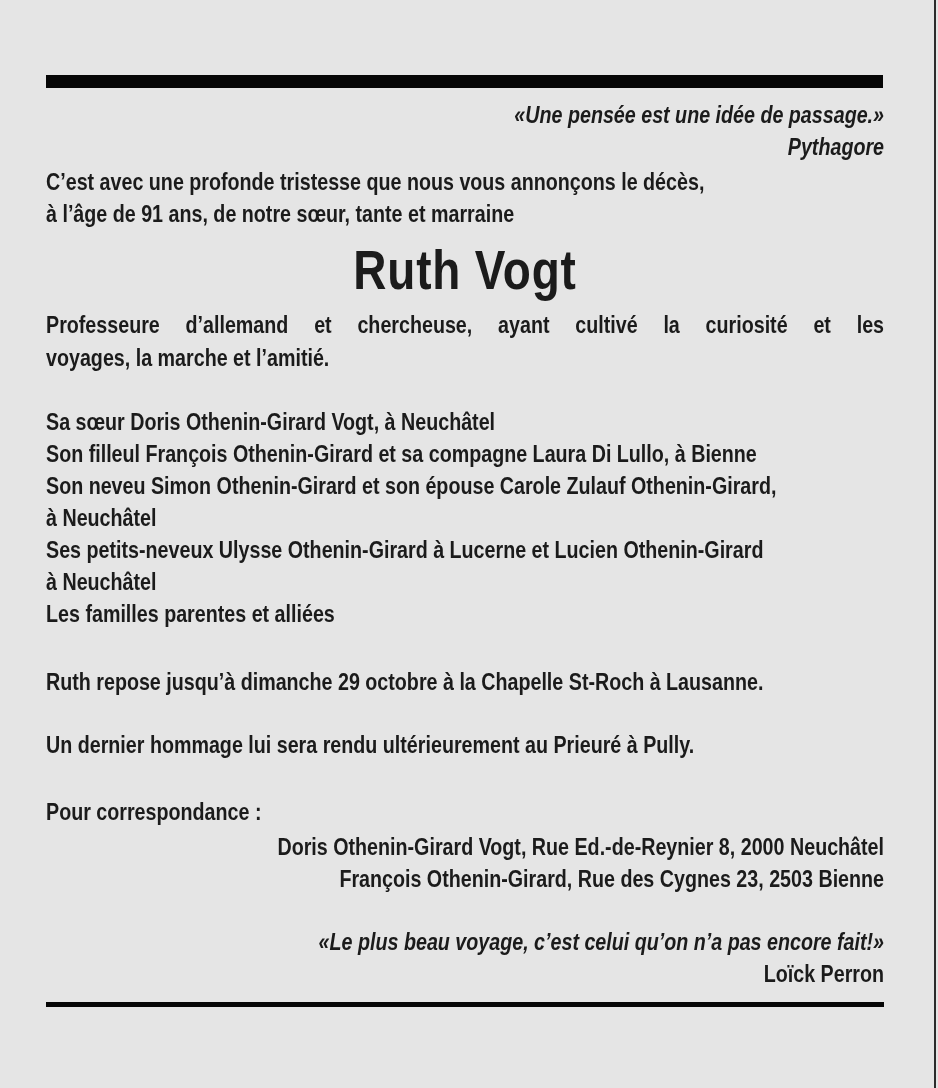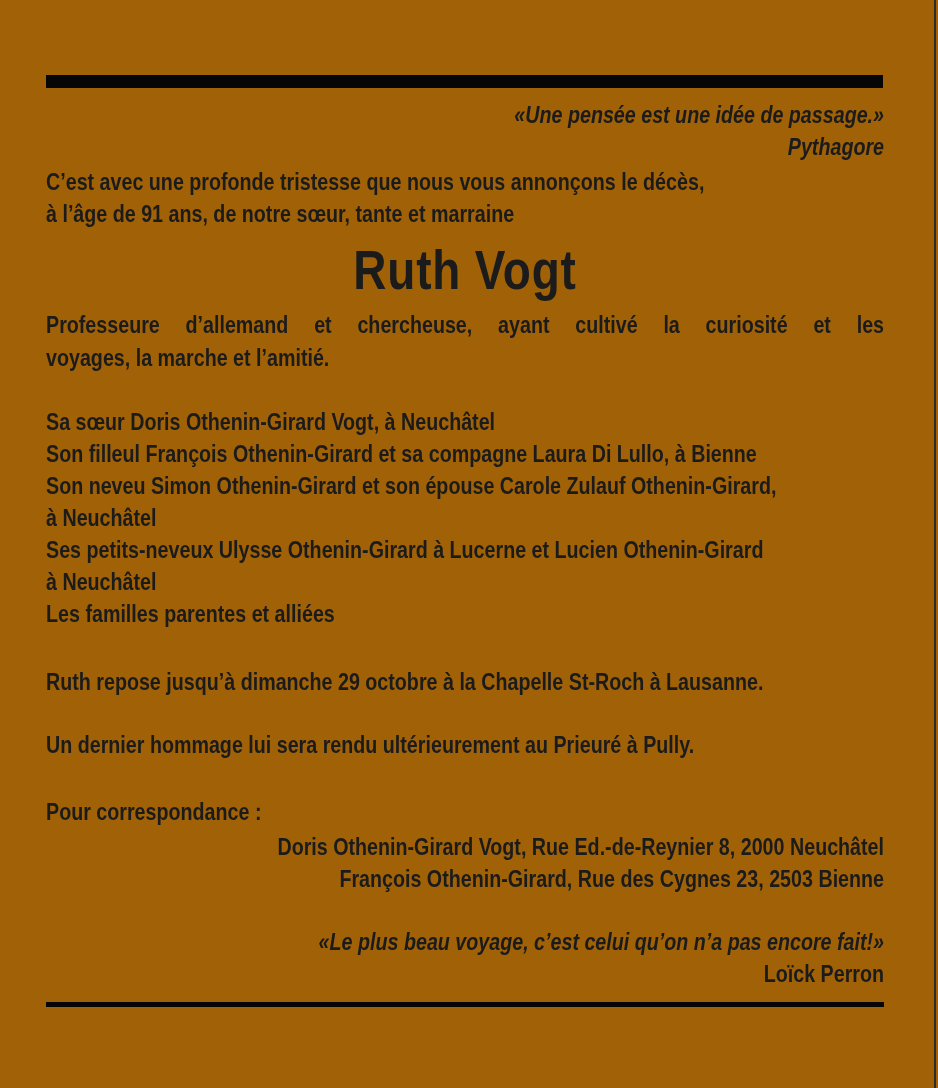--- a/index.html
+++ b/index.html
@@ -1,21 +1,21 @@
 <!DOCTYPE html>
 <html lang="fr"><head>
 <meta charset="utf-8">
 <title>Avis mortuaire</title>
 <style>
   html, body { margin: 0; padding: 0; background: #ffffff; }
   .page {
     position: relative;
     width: 938px;
     height: 1088px;
-    background: #a16207;
+    background: #e5e5e5;
     overflow: hidden;
     font-family: "Liberation Sans", "DejaVu Sans", sans-serif;
     color: #1b1b1b;
     font-weight: bold;
   }
   
   .top-bar {
     position: absolute;
     left: 46px; top: 75px;
     width: 837px; height: 13px;

